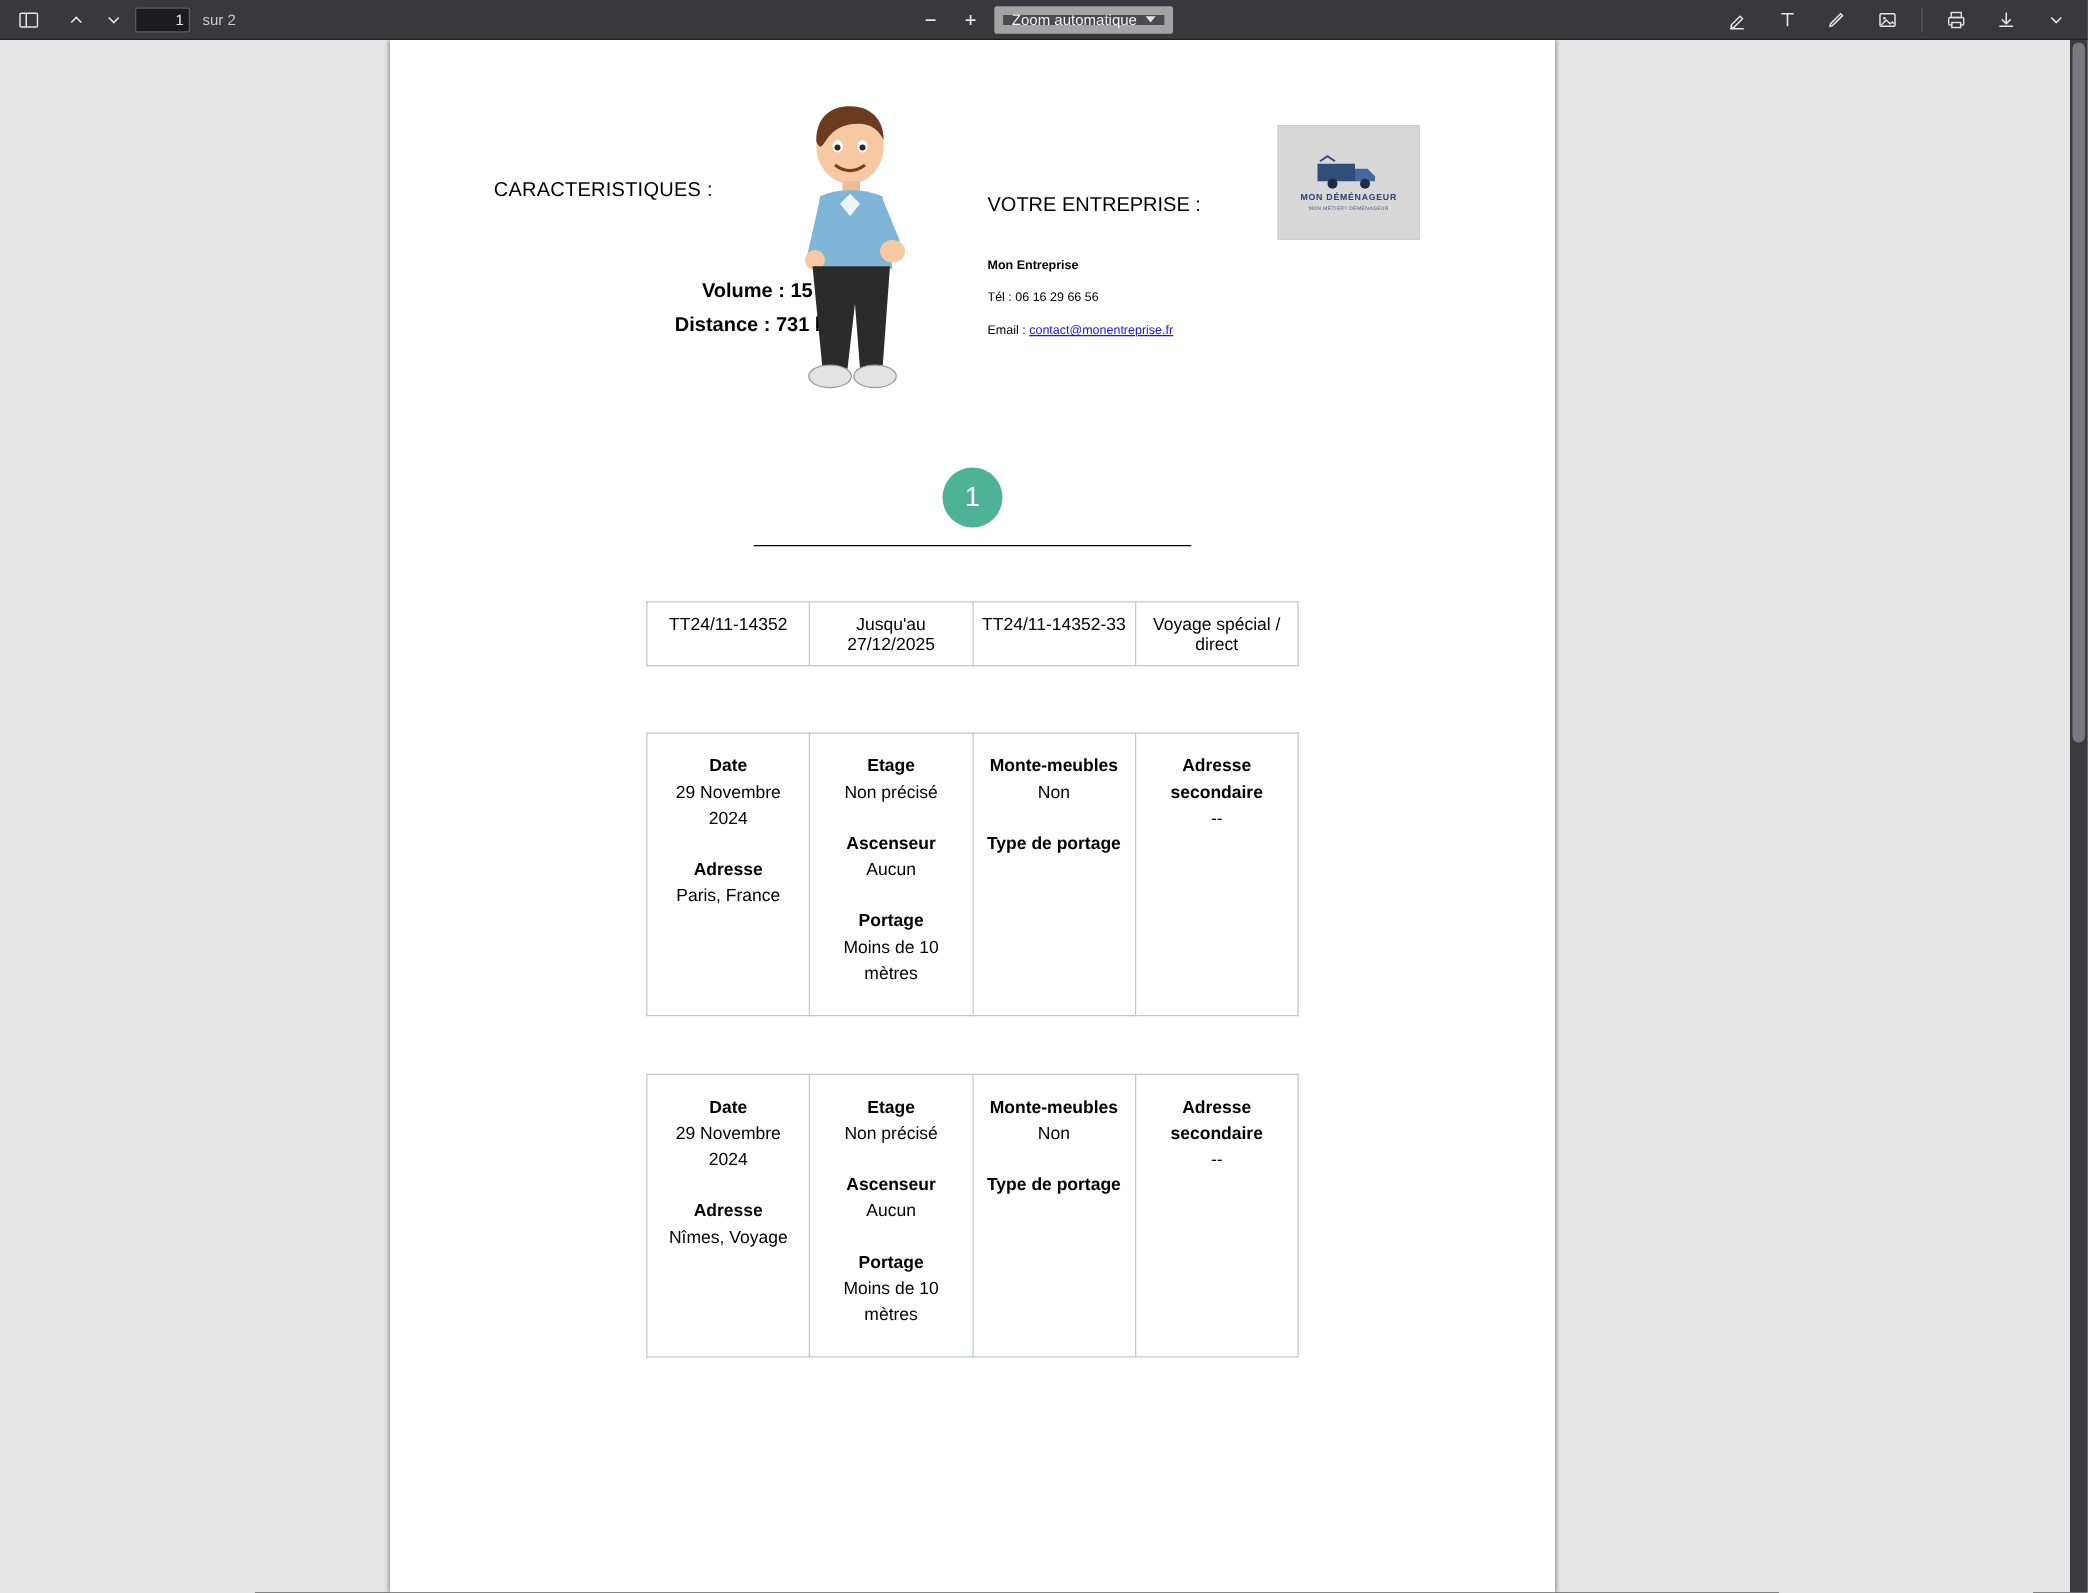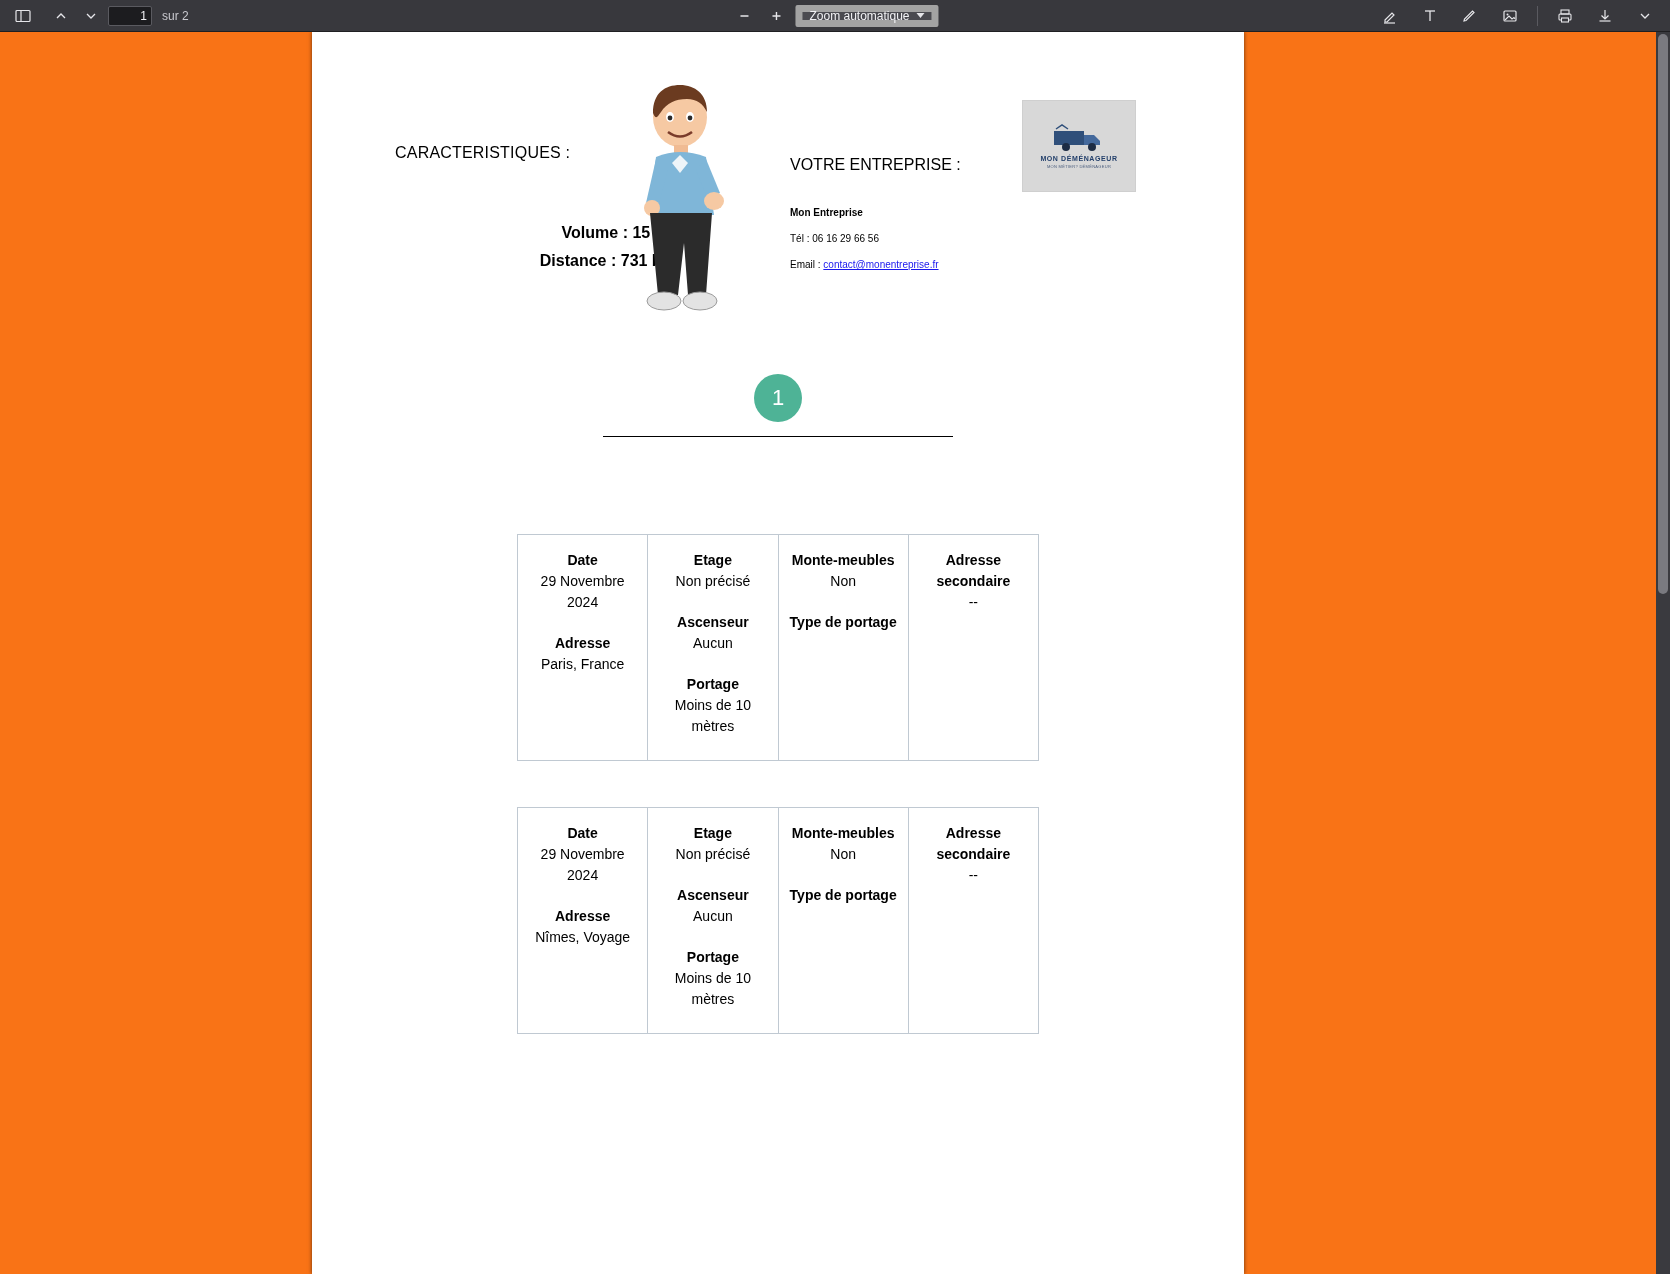--- a/index.html
+++ b/index.html
@@ -91,21 +91,21 @@
     border-top: 5px solid #e6e6ea;
   }
   .vsep { width: 1px; height: 20px; background: #5a5a60; }
 
   
   .viewer {
     position: absolute;
     top: 32px; left: 0;
     width: 1670px;
     height: 1242px;
-    background: #f97316;
+    background: #e5e5e5;
     overflow: hidden;
   }
   .scrollbar {
     position: absolute;
     top: 32px;
     right: 0;
     width: 14px;
     height: 1242px;
     background: #3a3a3f;
   }
@@ -415,20 +415,26 @@
     </div>
 
     <div class="step-wrap">
       <div class="step-circle">1</div>
       <div class="step-rule"></div>
     </div>
 
     <div class="tbl-wrap">
       <table class="tbl">
         <tbody>
+        <tr>
+          <td>TT24/11-14352</td>
+          <td>Jusqu'au 27/12/2025</td>
+          <td>TT24/11-14352-33</td>
+          <td>Voyage spécial / direct</td>
+        </tr>
       </tbody>
         </table>
     </div>
 
     <div class="tbl-wrap second">
       <table class="tbl">
         <tbody>
         <tr>
           <td>
             <div class="cell-block">

